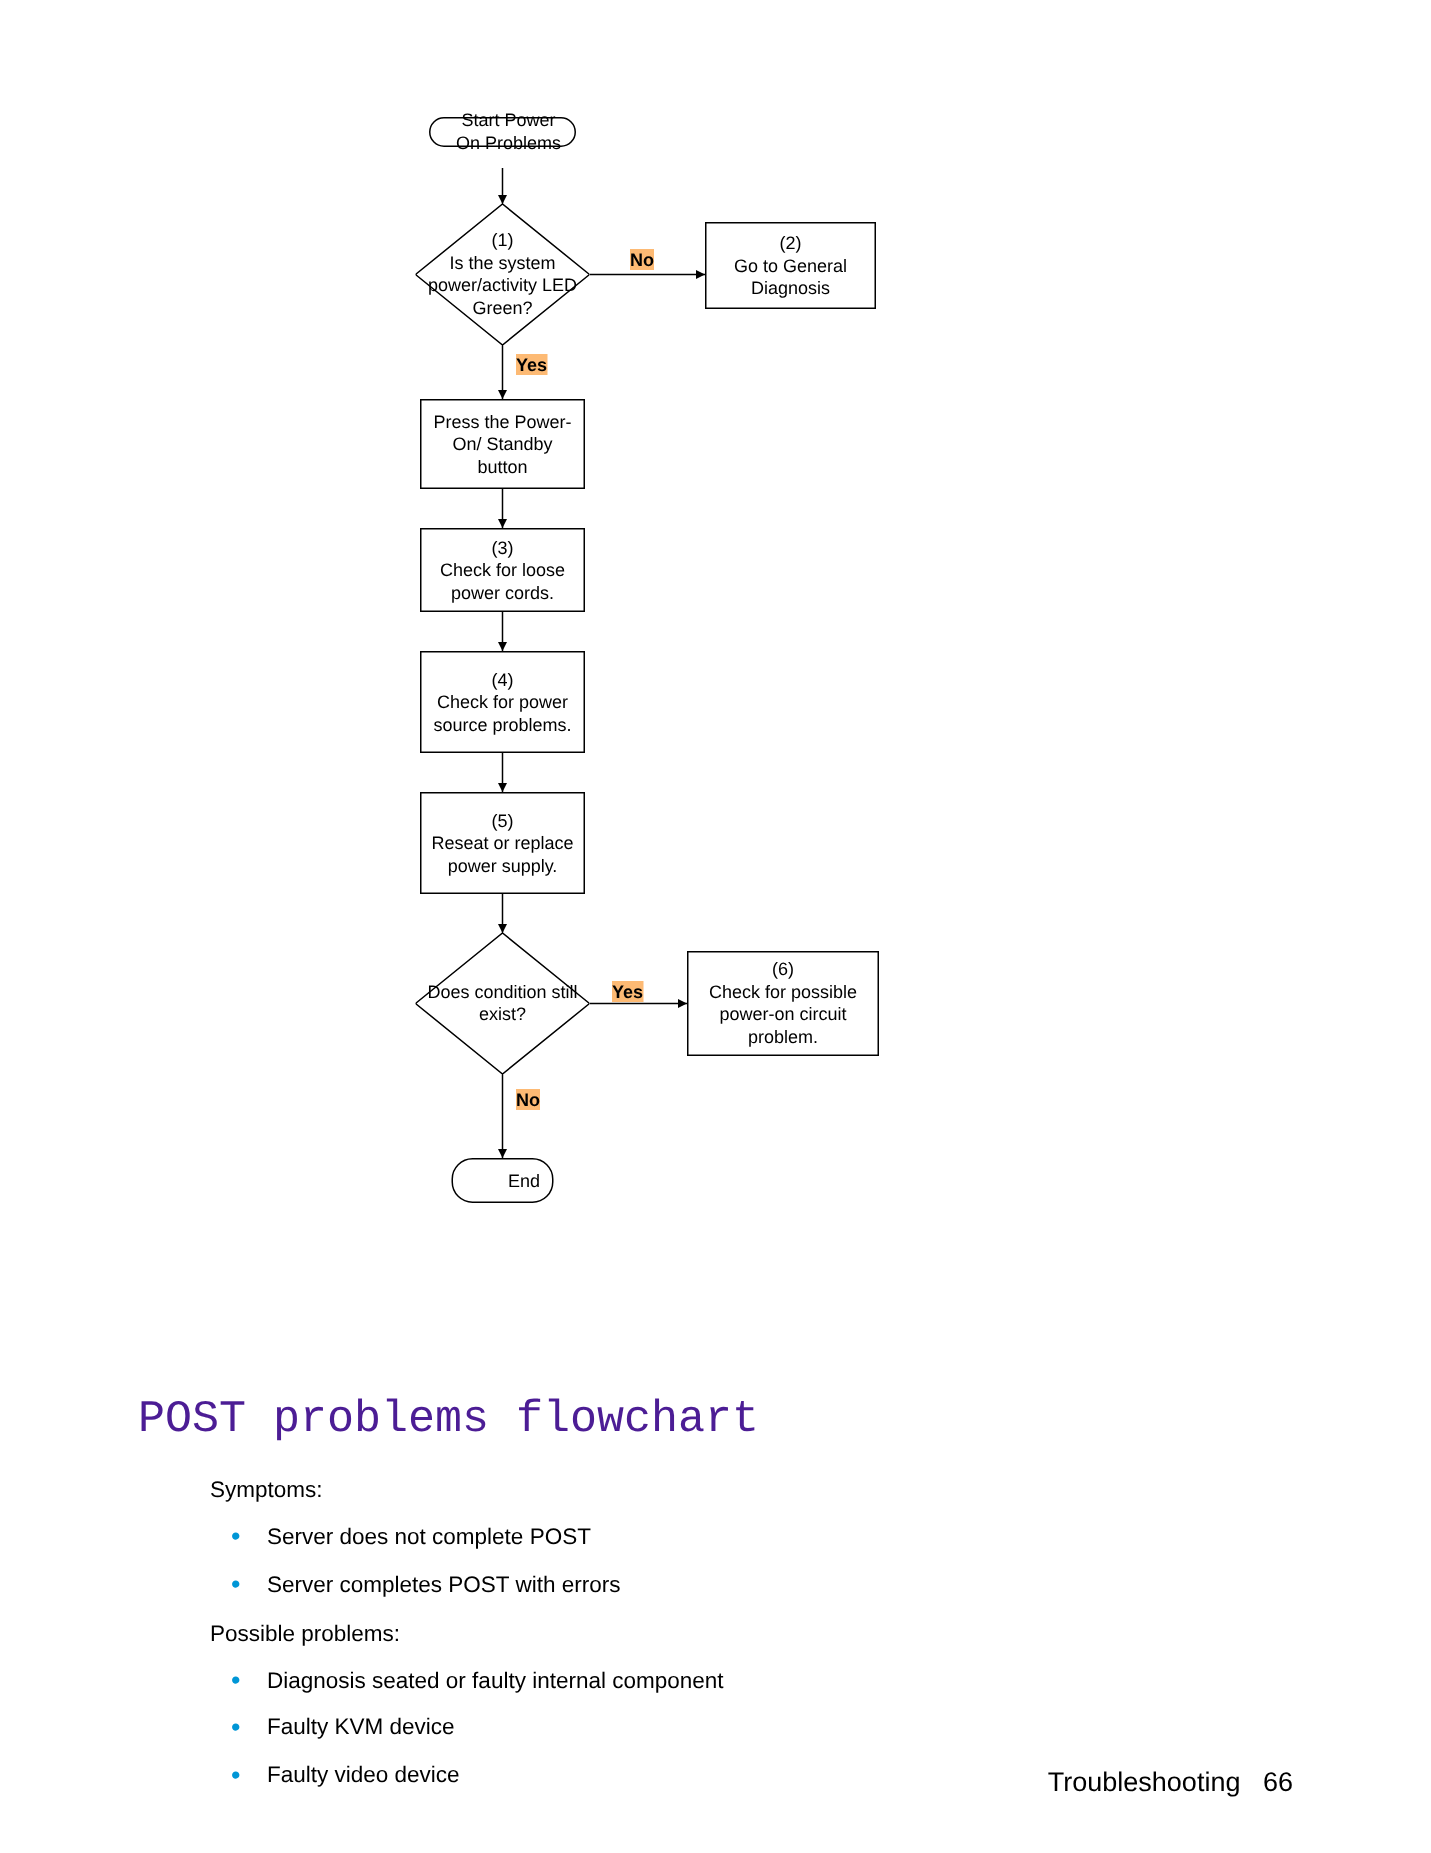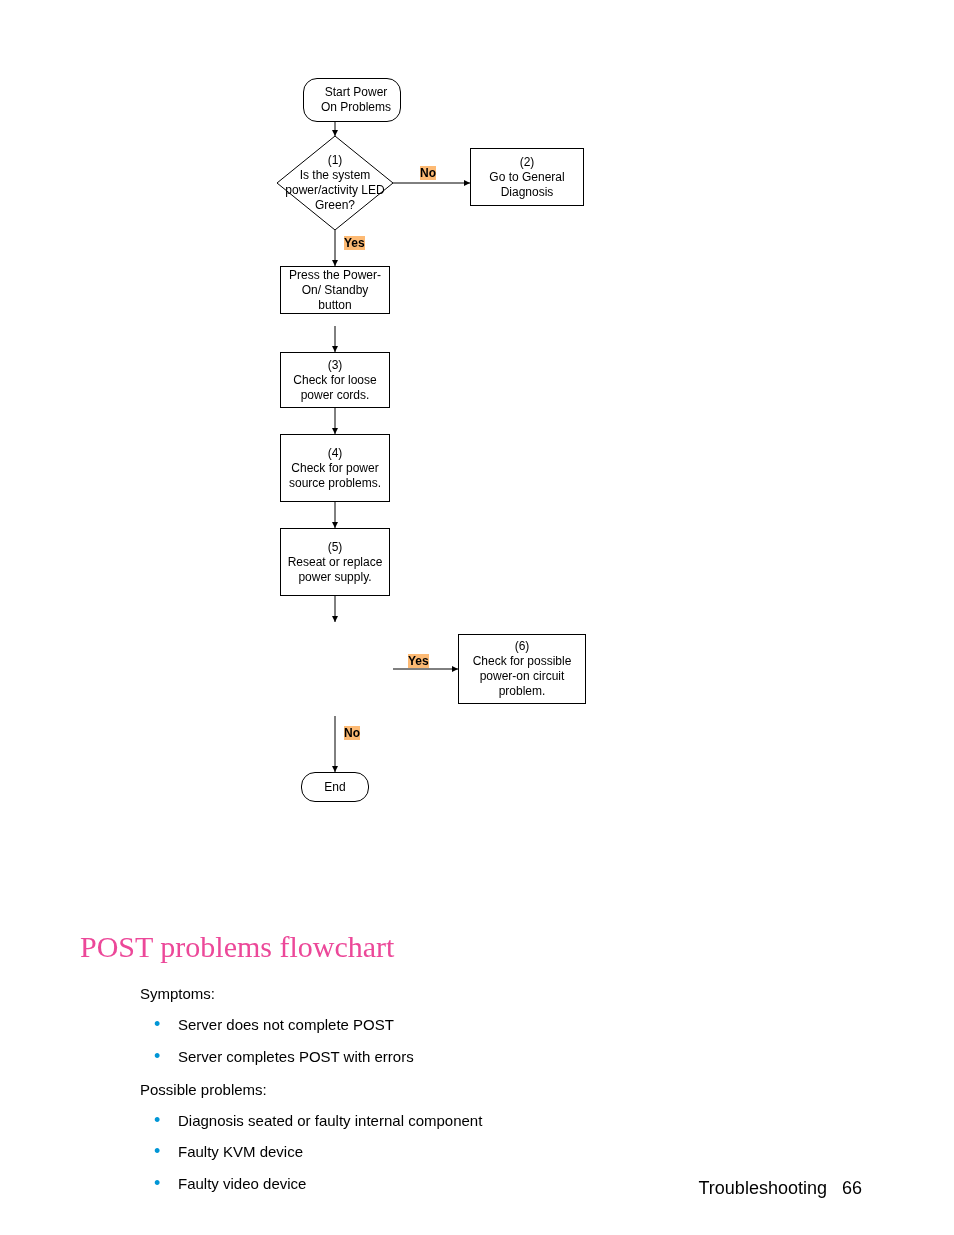--- a/index.html
+++ b/index.html
@@ -56,25 +56,25 @@
     z-index: 1;
     padding: 0 4px;
   }
   .lbl {
     position: absolute;
     font-size: 12px;
     background: #fdba74;
     font-weight: bold;
   }
   .heading {
-    font-family: Liberation Serif, serif;
+    font-family: Liberation Mono, monospace;
     font-weight: normal;
     font-size: 30px;
-    color: #ec4899;
-    margin: 20px 0 18px 0;
+    color: #4c1d95;
+    margin: 20px 0 18px 12px;
   }
   .body-text {
     font-size: 15px;
     line-height: 1.55;
     margin-left: 60px;
     margin-right: 10px;
   }
   .body-text p { margin: 0 0 6px 0; }
   ul.body-list {
     list-style: none;
@@ -127,55 +127,61 @@
       <line x1="213" y1="113" x2="290" y2="113" class="arrowpath" marker-end="url(#ah)"></line>
       <line x1="155" y1="160" x2="155" y2="196" class="arrowpath" marker-end="url(#ah)"></line>
       <line x1="155" y1="256" x2="155" y2="282" class="arrowpath" marker-end="url(#ah)"></line>
       <line x1="155" y1="338" x2="155" y2="364" class="arrowpath" marker-end="url(#ah)"></line>
       <line x1="155" y1="432" x2="155" y2="458" class="arrowpath" marker-end="url(#ah)"></line>
       <line x1="155" y1="526" x2="155" y2="552" class="arrowpath" marker-end="url(#ah)"></line>
       <line x1="213" y1="599" x2="278" y2="599" class="arrowpath" marker-end="url(#ah)"></line>
       <line x1="155" y1="646" x2="155" y2="702" class="arrowpath" marker-end="url(#ah)"></line>
     </svg>
 
-    <div class="shape terminator" style="left:123px;top:8px;width:98px;height:44px;padding-left:16px;">
+    <div class="shape terminator" style="left:106px;top:8px;width:98px;height:20px;padding-left:16px;">
         <span>Start Power On Problems</span>
       </div>
 
     <div class="shape decision" style="left:97px;top:66px;">
       <svg viewBox="0 0 116 94">
           <polygon points="58,0 116,47 58,94 0,47" fill="#fff" stroke="#000"></polygon>
         </svg>
       <div class="dtext" style="white-space:pre-line">(1)
 Is the system power/activity LED Green?</div>
     </div>
     <div class="lbl" style="left:240px;top:96px;">No</div>
     <div class="lbl" style="left:164px;top:166px;">Yes</div>
 
     <div class="shape process" style="left:290px;top:78px;width:114px;height:58px;white-space:pre-line">(2)
 Go to General Diagnosis</div>
 
-    <div class="shape process" style="left:100px;top:196px;width:110px;height:48px;">Press the Power-On/ Standby button</div>
+    <div class="shape process" style="left:100px;top:196px;width:110px;height:60px;">Press the Power-On/ Standby button</div>
 
     <div class="shape process" style="left:100px;top:282px;width:110px;height:56px;white-space:pre-line">(3)
 Check for loose power cords.</div>
 
     <div class="shape process" style="left:100px;top:364px;width:110px;height:68px;white-space:pre-line">(4)
 Check for power source problems.</div>
 
     <div class="shape process" style="left:100px;top:458px;width:110px;height:68px;white-space:pre-line">(5)
 Reseat or replace power supply.</div>
 
+    <div class="shape decision" style="left:97px;top:552px;">
+      <svg viewBox="0 0 116 94">
+          <polygon points="58,0 116,47 58,94 0,47" fill="#fff" stroke="#000"></polygon>
+        </svg>
+      <div class="dtext" style="white-space:pre-line">Does condition still exist?</div>
+    </div>
     <div class="lbl" style="left:228px;top:584px;">Yes</div>
     <div class="lbl" style="left:164px;top:656px;">No</div>
 
     <div class="shape process" style="left:278px;top:564px;width:128px;height:70px;white-space:pre-line">(6)
 Check for possible power-on circuit problem.</div>
 
-    <div class="shape terminator" style="left:121px;top:702px;width:68px;height:30px;">
+    <div class="shape terminator" style="left:121px;top:702px;width:68px;height:30px;justify-content:flex-end;">
         <span>End</span>
       </div>
   </div>
 
   <h1 class="heading">POST problems flowchart</h1>
 
   <div class="body-text">
     <p>Symptoms:</p>
     <ul class="body-list">
       <li>

